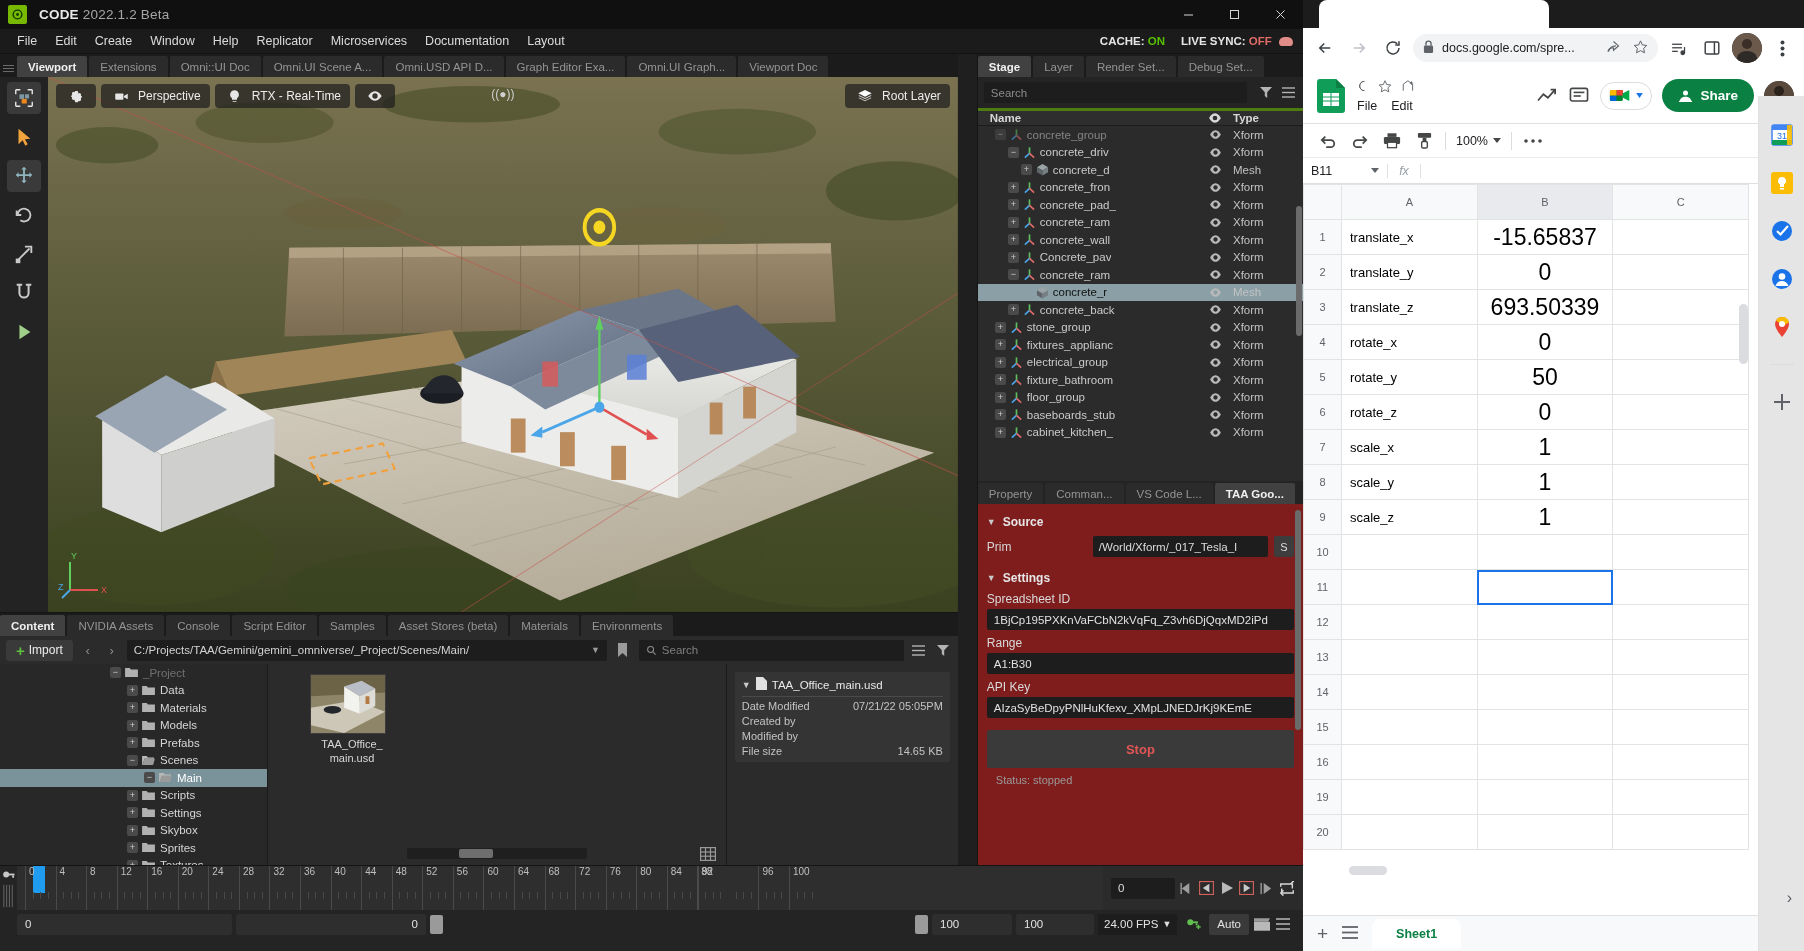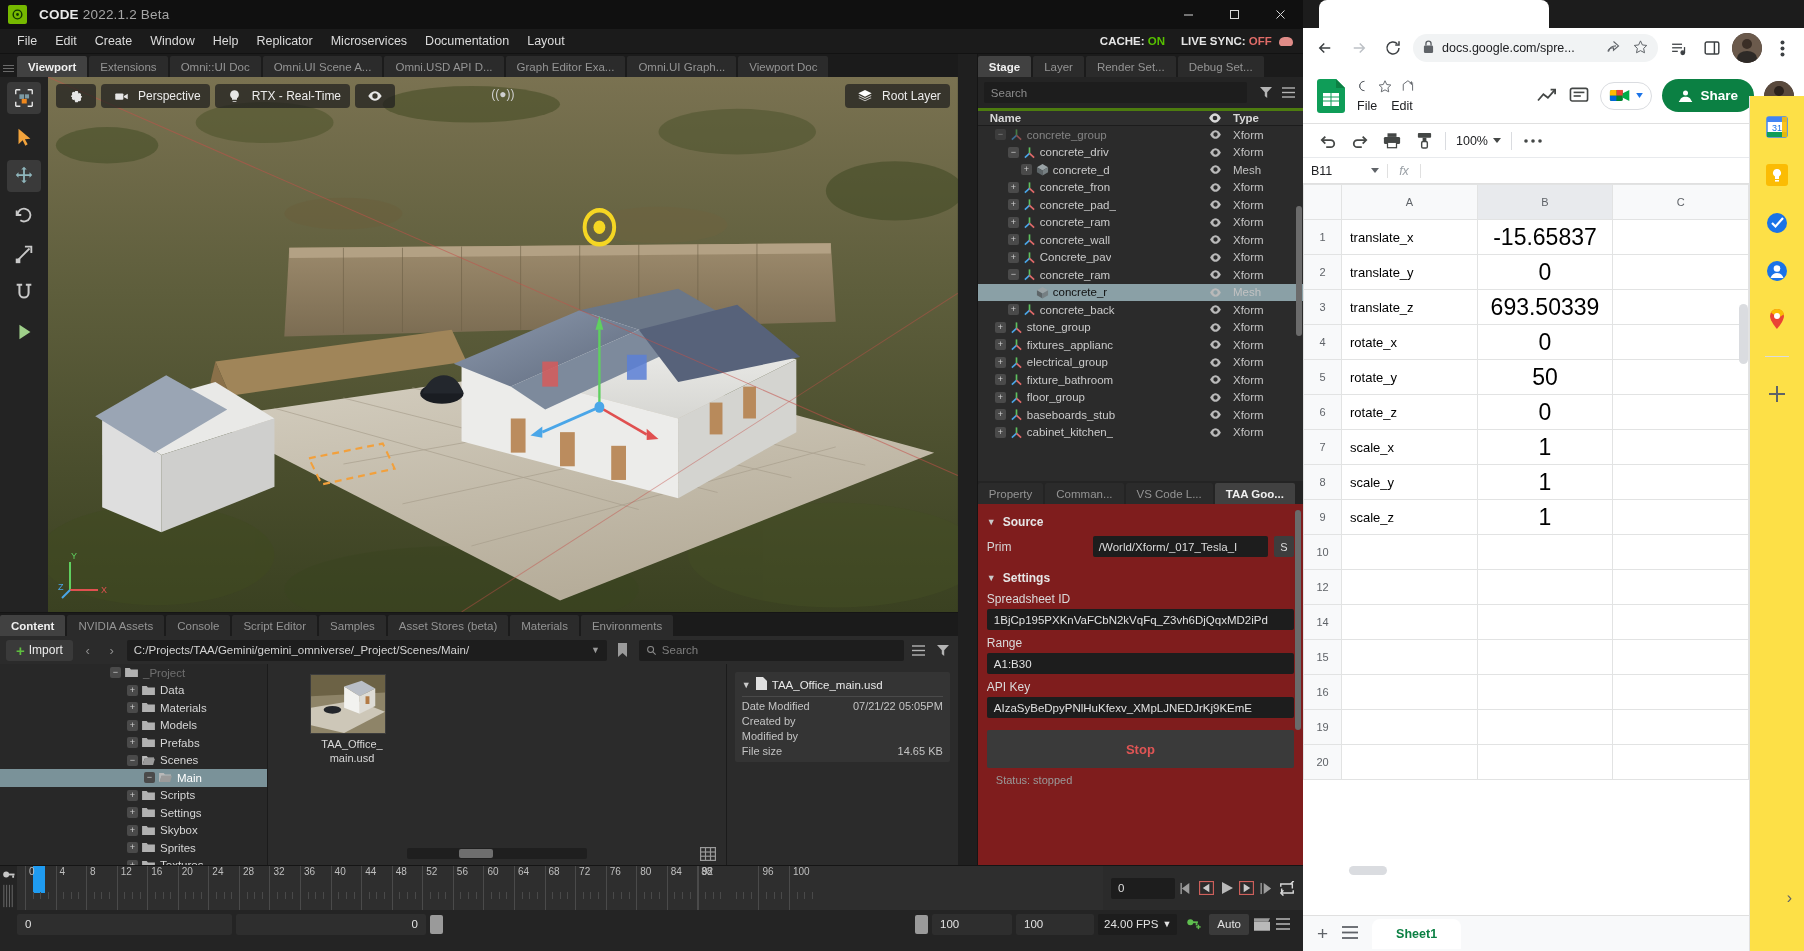--- a/index.html
+++ b/index.html
@@ -243,21 +243,21 @@
   table.sheet th.corner { width:38px; background:#f8f9fa;}
   table.sheet th.colh { background:#f8f9fa; font-size:11px; font-weight:normal; color:#5f6368;}
   table.sheet th.colh.hl { background:#e8eaed; }
   table.sheet td.rowh { width:38px; background:#f8f9fa; font-size:11px; color:#5f6368; text-align:center;}
   td.cell-a { width:108px; padding-left:8px; font-size:13px; color:#000; font-family:"Liberation Sans", sans-serif;}
   td.cell-b { width:203px; text-align:center; font-size:23px; color:#000;}
   td.cell-c { width:97px;}
   td.cell-b.selected { outline:2px solid #1a73e8; outline-offset:-2px;}
   .sheet-footer { height:36px; background:#f8f9fa; border-top:1px solid #e0e0e0; display:flex; align-items:center; gap:14px; padding:0 14px; flex:none;}
   .sheet-tab { font-size:12.5px; color:#0b8043; font-weight:bold; background:#fff; padding:8px 24px; border-radius:8px 8px 0 0;}
-  .side-rail { position:absolute; right:0; top:96px; width:55px; bottom:0; background:#fde047; border-left:1px solid #e0e0e0; display:flex; flex-direction:column; align-items:center; padding-top:20px; gap:26px;}
+  .side-rail { position:absolute; right:0; top:96px; width:46px; bottom:0; background:#e5e5e5; border-left:1px solid #e0e0e0; display:flex; flex-direction:column; align-items:center; padding-top:28px; gap:26px;}
   .rail-ico { width:22px;height:22px;}
   .rail-div { width:24px;height:1px;background:#dadce0;}
   .chev-right { position:absolute; right:12px; bottom:44px; color:#5f6368; font-size:16px;}
   .vscroll { position:absolute; right:56px; top:120px; width:9px; height:60px; background:#dadce0; border-radius:5px;}
   .hscroll-sheet { position:absolute; left:46px; bottom:40px; width:38px; height:9px; background:#dadce0; border-radius:5px;}
 </style>
 </head>
 <body>
 
 <div class="app">
@@ -1649,21 +1649,33 @@
               <td class="cell-b">1</td>
               <td class="cell-c"></td>
             </tr>
             <tr>
               <td class="rowh">10</td>
               <td class="cell-a"></td>
               <td class="cell-b"></td>
               <td class="cell-c"></td>
             </tr>
             <tr>
+              <td class="rowh">11</td>
+              <td class="cell-a"></td>
+              <td class="cell-b selected"></td>
+              <td class="cell-c"></td>
+            </tr>
+            <tr>
               <td class="rowh">12</td>
+              <td class="cell-a"></td>
+              <td class="cell-b"></td>
+              <td class="cell-c"></td>
+            </tr>
+            <tr>
+              <td class="rowh">13</td>
               <td class="cell-a"></td>
               <td class="cell-b"></td>
               <td class="cell-c"></td>
             </tr>
             <tr>
               <td class="rowh">14</td>
               <td class="cell-a"></td>
               <td class="cell-b"></td>
               <td class="cell-c"></td>
             </tr>

